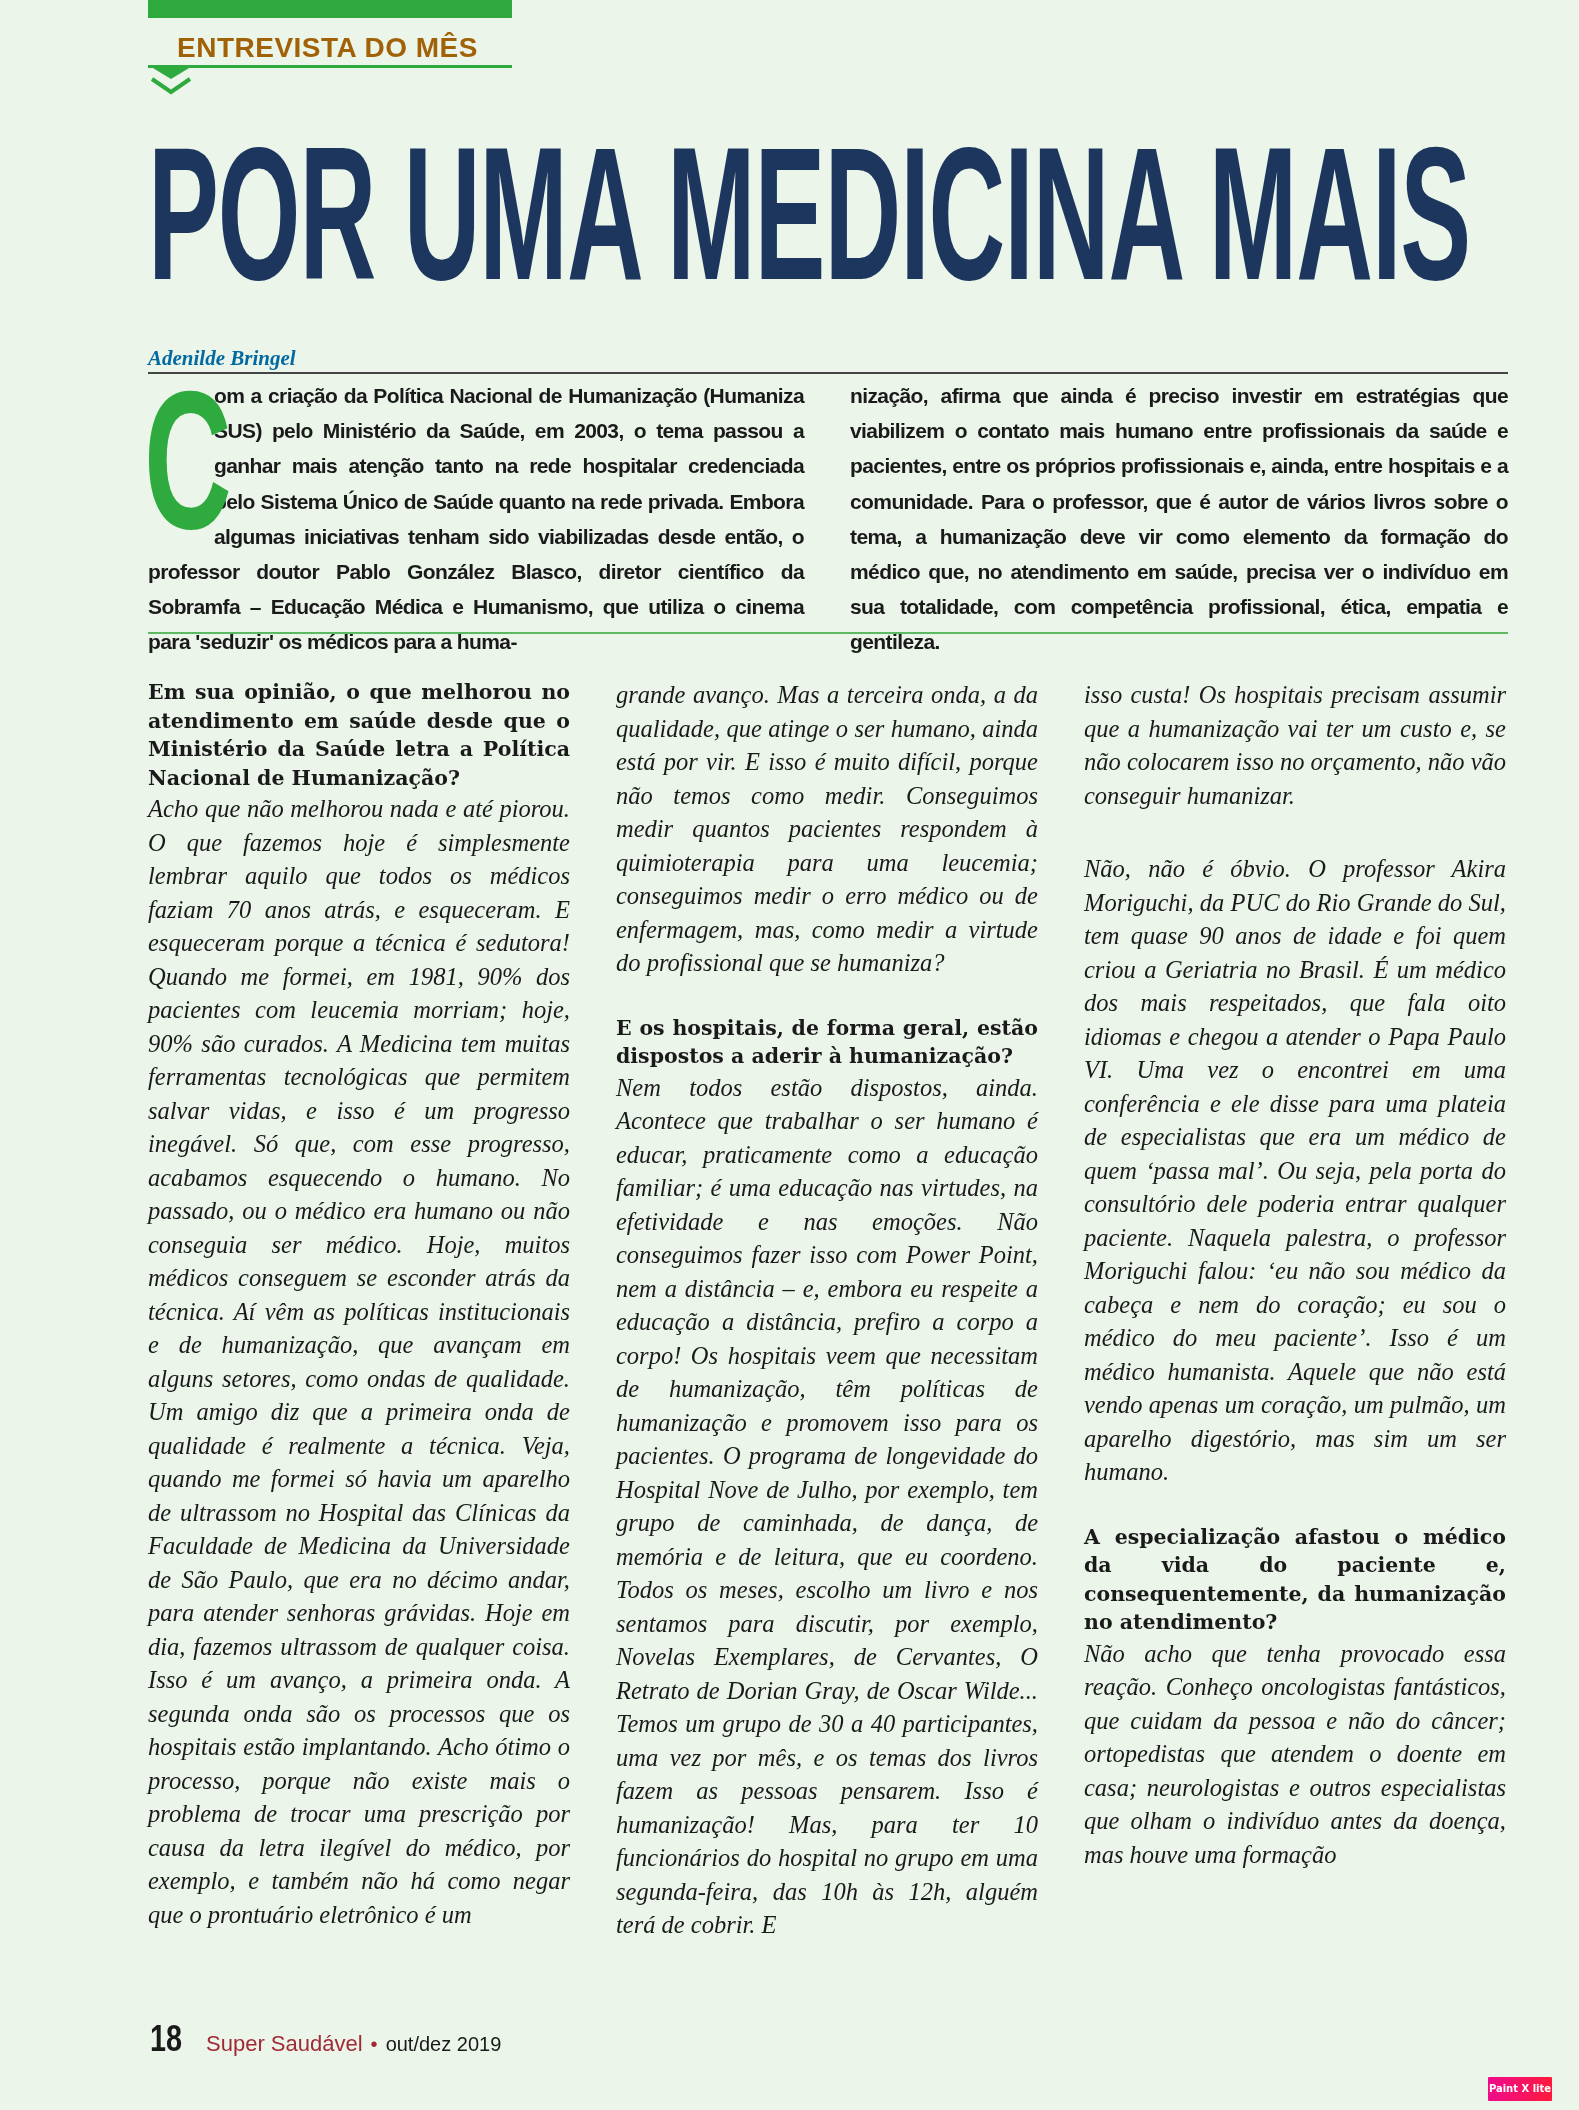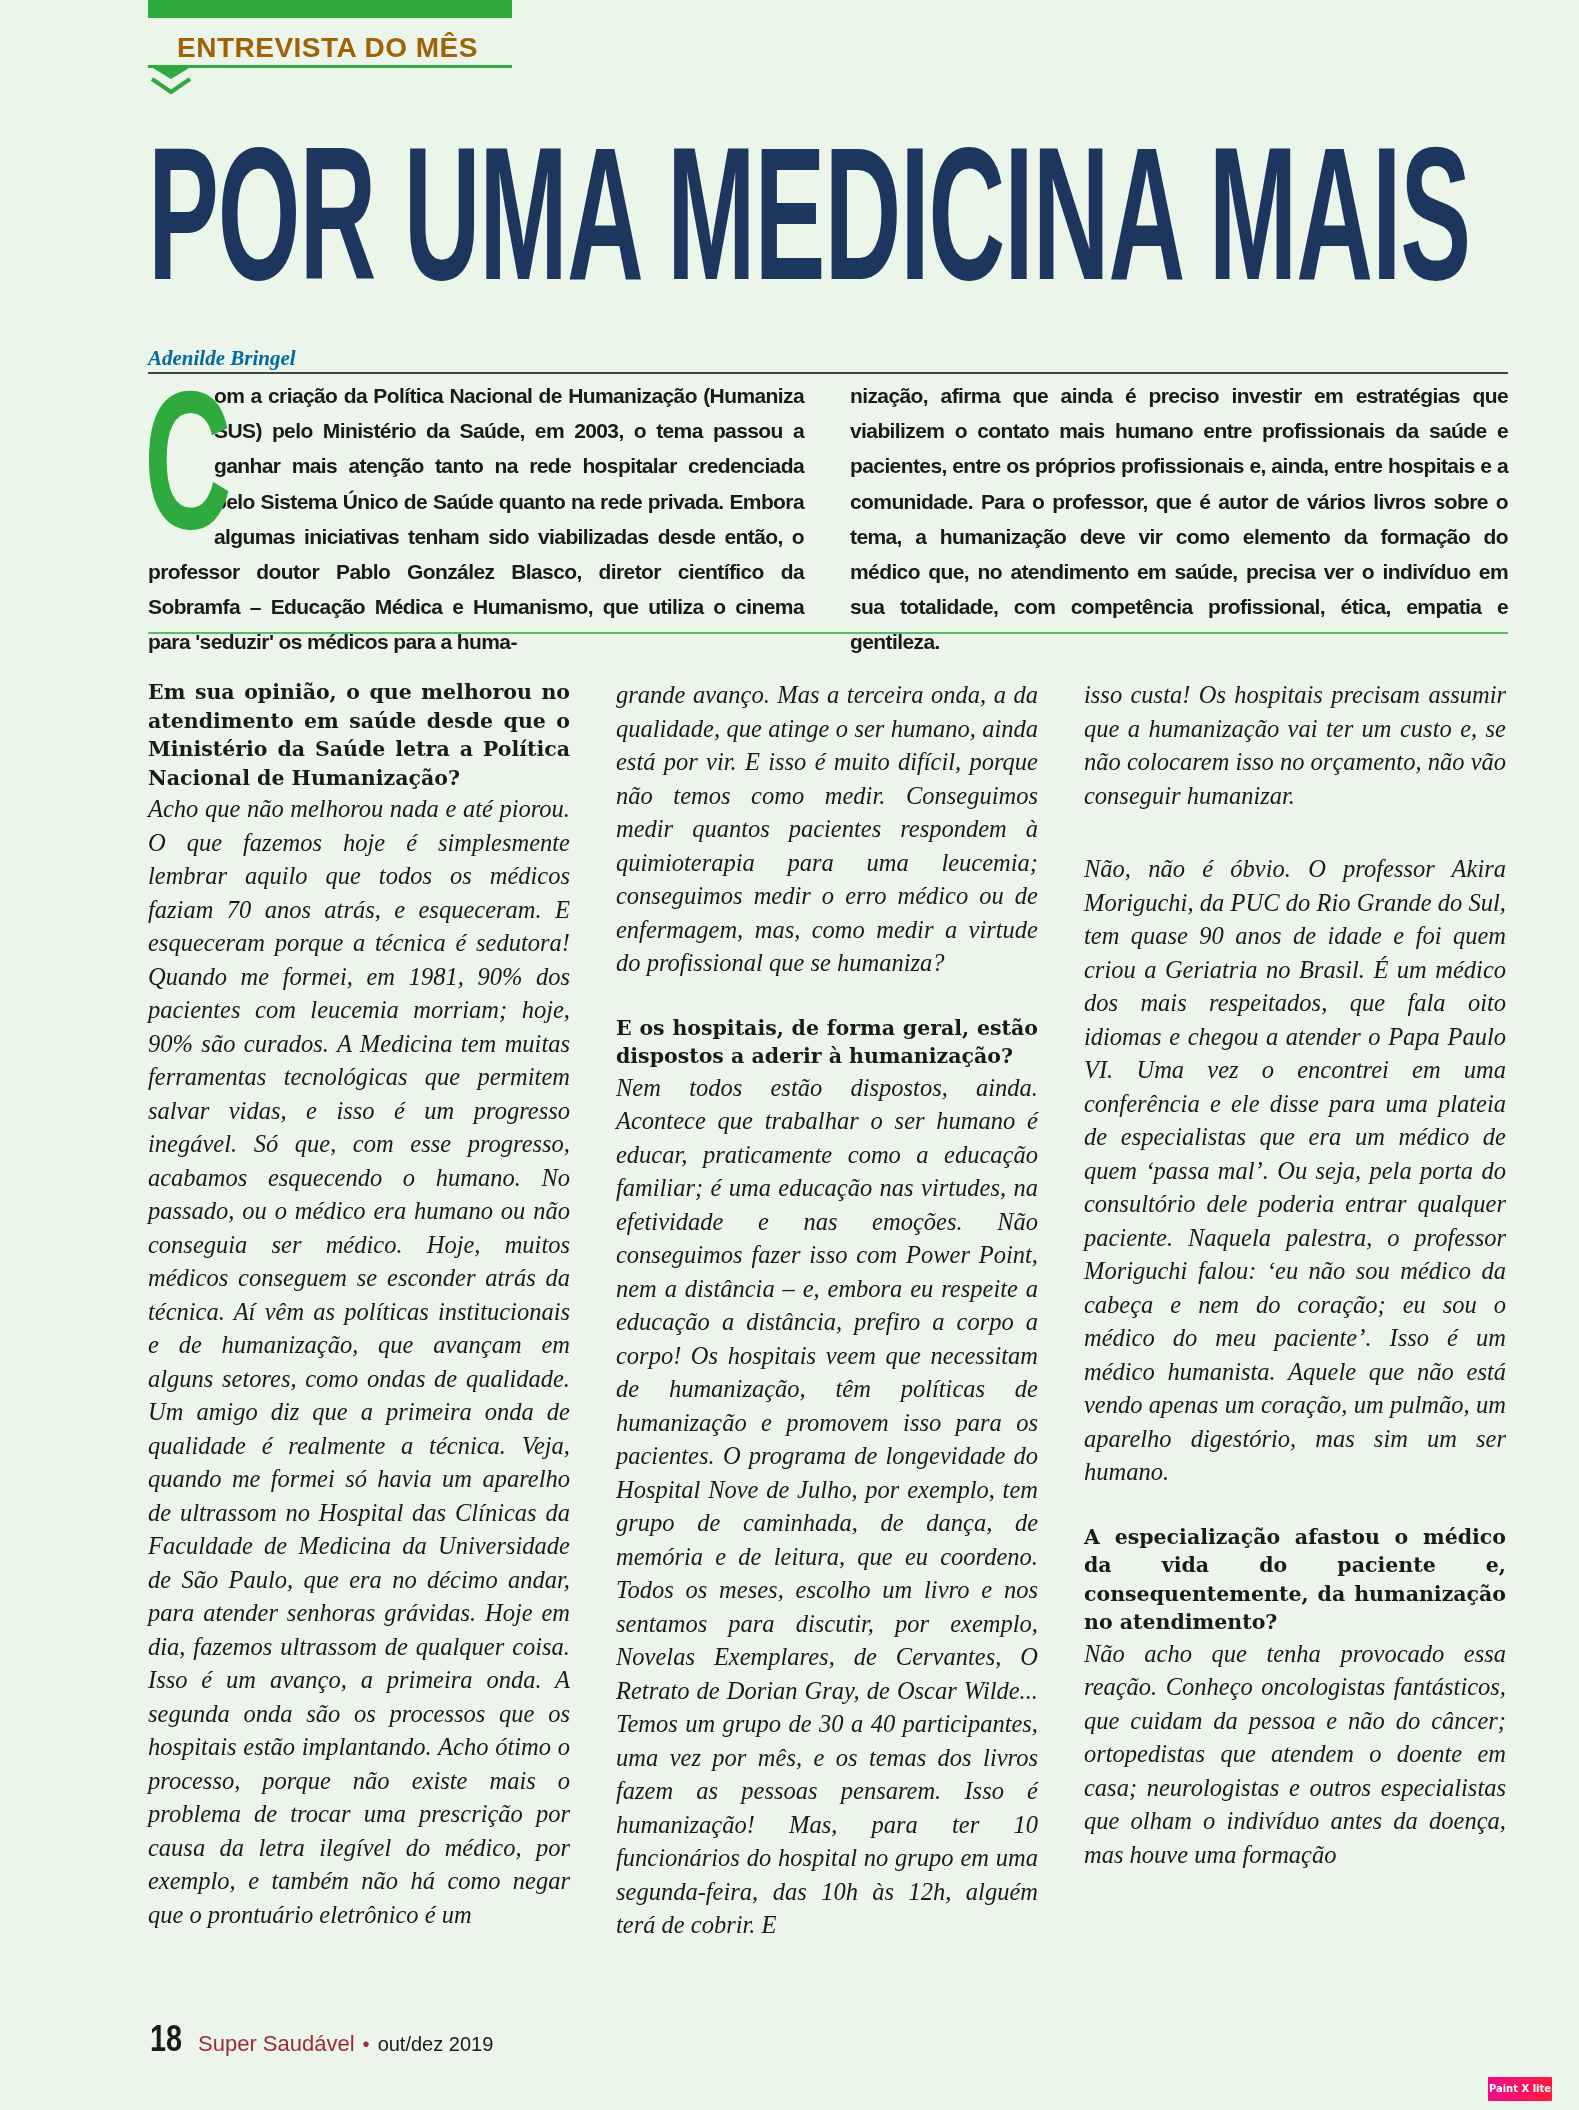--- a/index.html
+++ b/index.html
@@ -87,21 +87,21 @@
       position: absolute; left: 150px; top: 2018px;
       white-space: nowrap;
     }
     .page-num {
       font-family: "Liberation Sans", sans-serif; font-weight: 700;
       font-size: 36px; color: #1a1a1a; display: inline-block;
       transform: scaleX(0.8); transform-origin: left center; margin-right: -4px;
     }
     .mag-name {
       font-family: "Liberation Sans", sans-serif; font-size: 22px; color: #a12a35;
-      margin-left: 8px;
+      margin-left: 16px;
     }
     .dot { font-family: "Liberation Sans", sans-serif; font-size: 20px; color: #a12a35; margin: 0 4px; }
     .issue { font-family: "Liberation Sans", sans-serif; font-size: 20px; color: #1a1a1a; }
     .watermark {
       position: absolute; left: 1488px; top: 2077px; width: 64px; height: 24px;
       border-radius: 1px;
       background: linear-gradient(90deg, #ee0b8c, #ff1a3c);
       color: #fff; font-family: "DejaVu Sans", sans-serif; font-weight: 700;
       font-size: 10px; line-height: 24px; text-align: center;
     }

